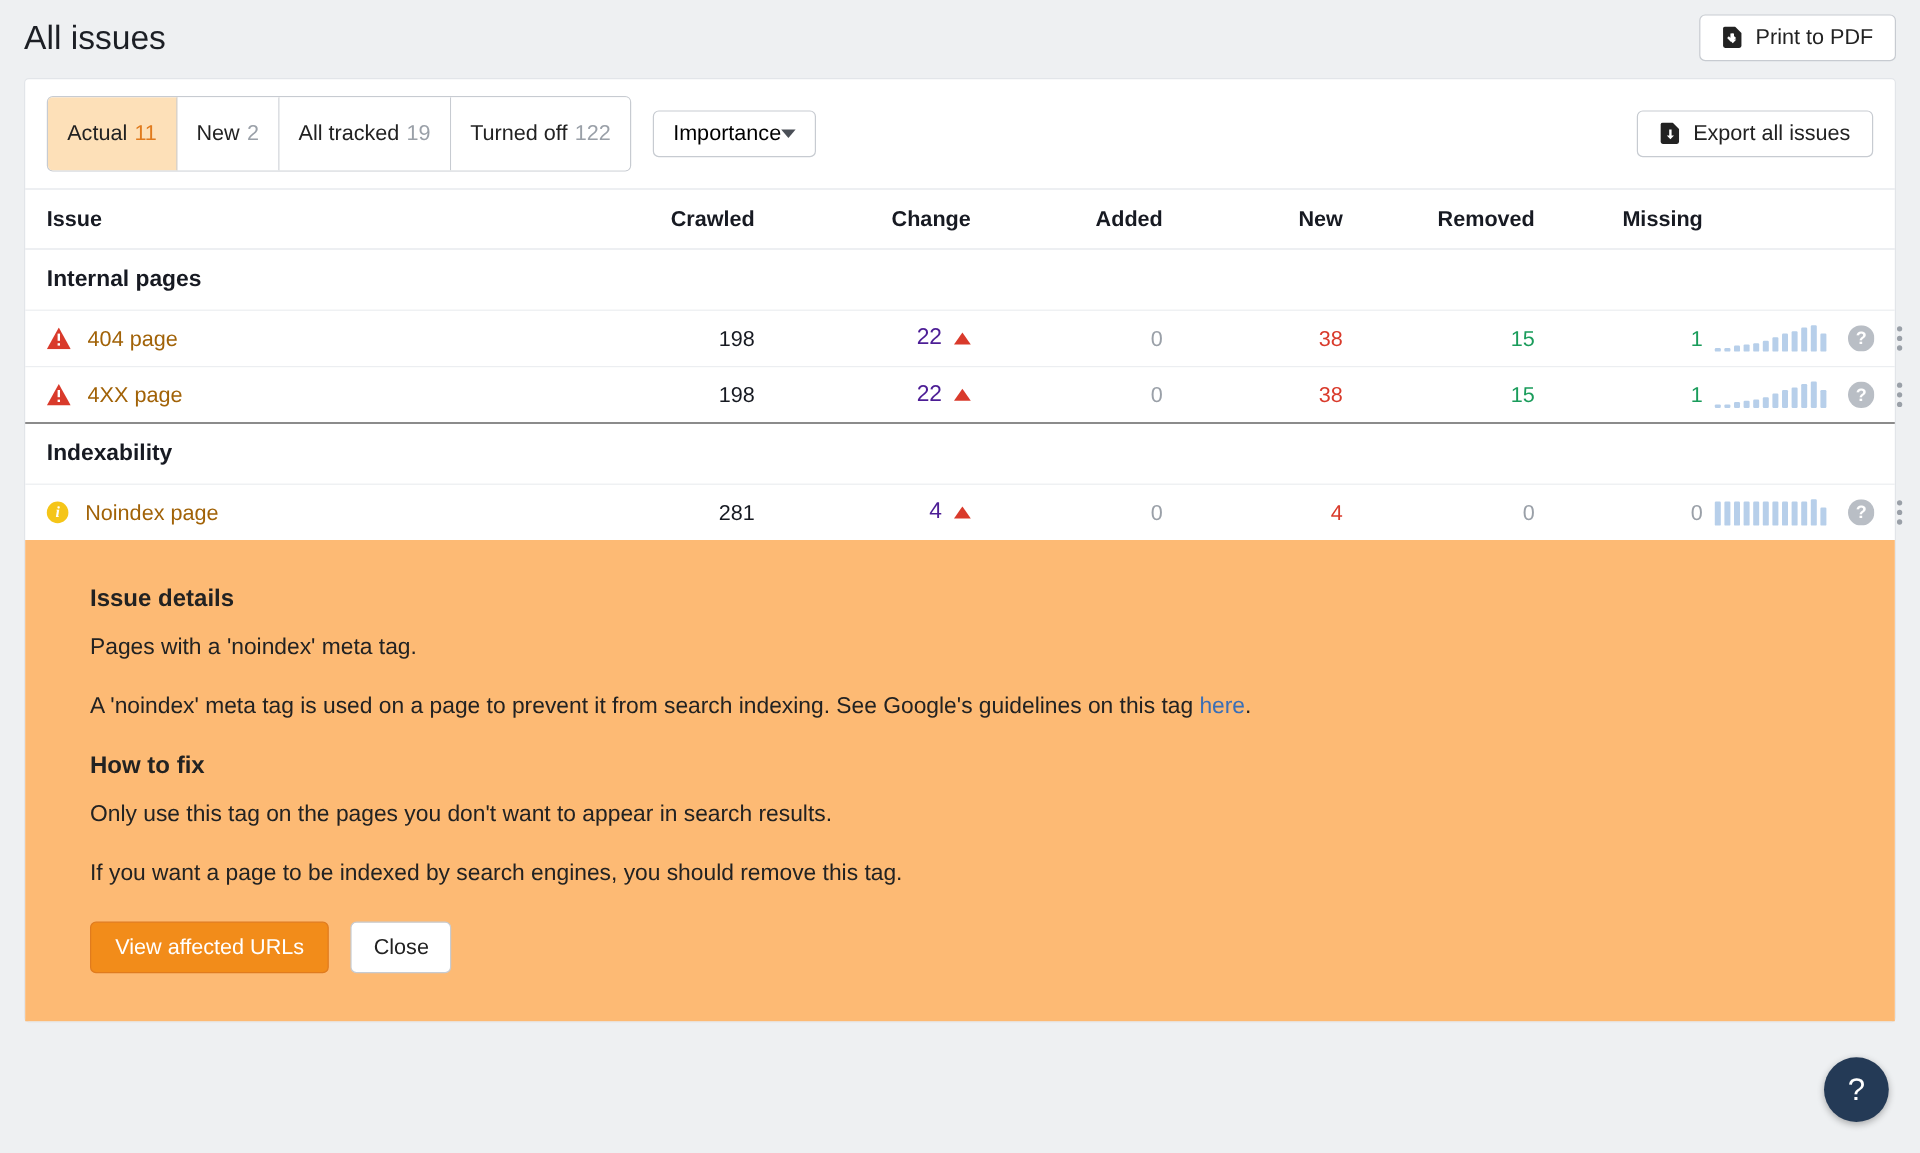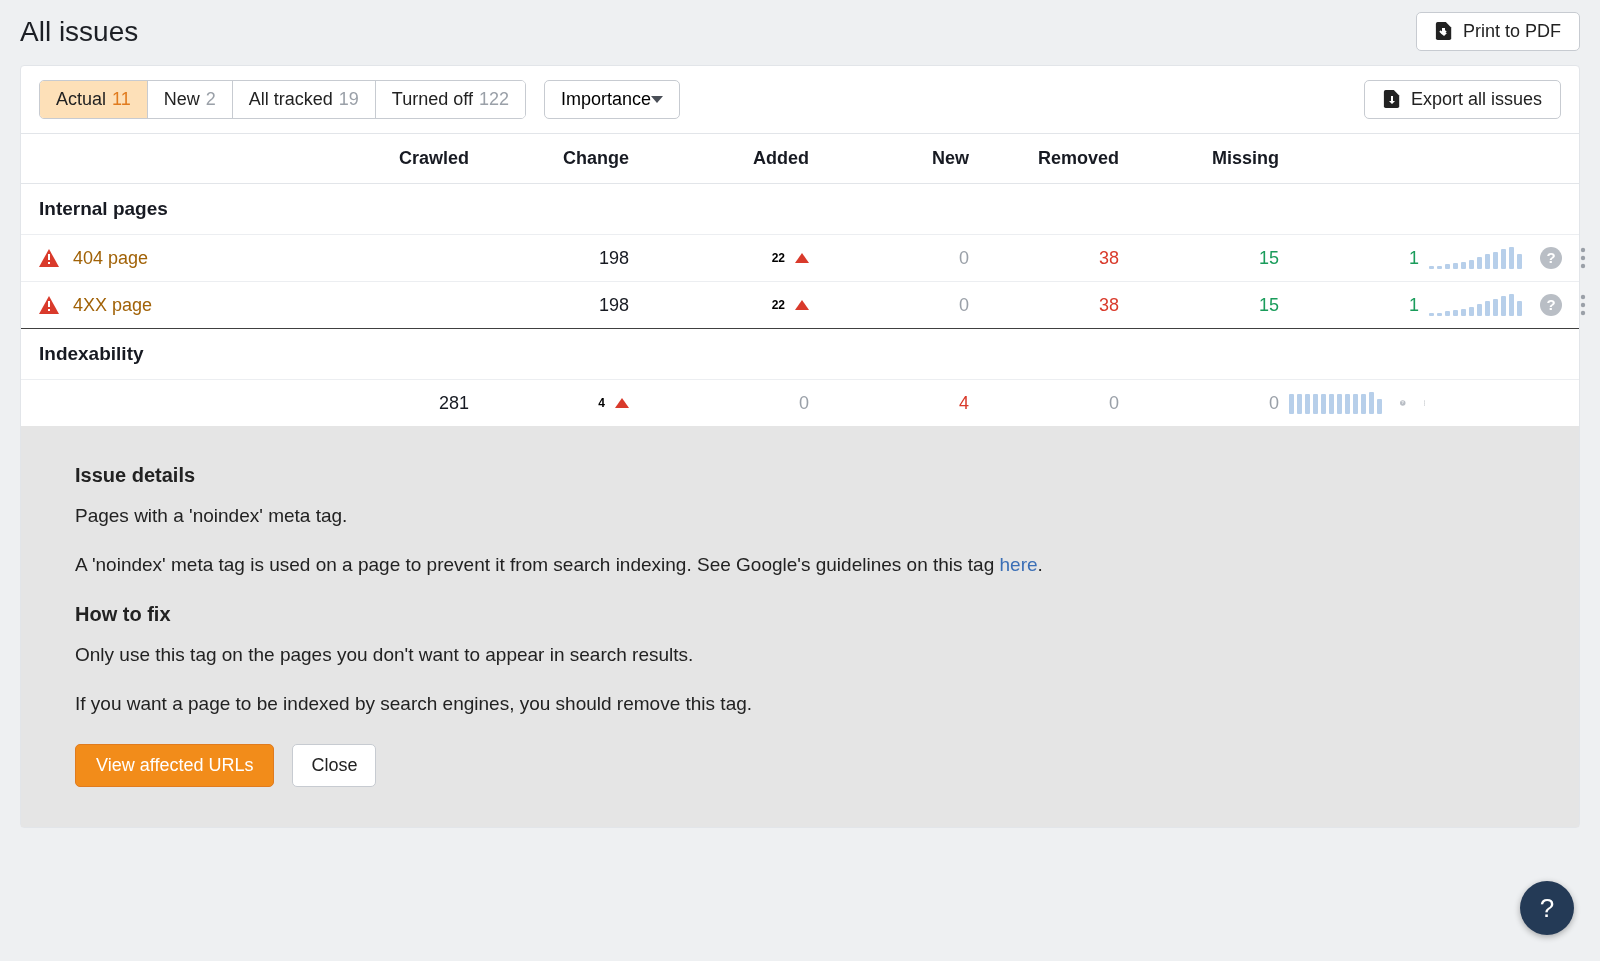--- a/index.html
+++ b/index.html
@@ -55,21 +55,21 @@
     align-items: center;
     gap: 18px;
   }
   .seg {
     display: flex;
     border: 1px solid #c7cbd1;
     border-radius: 5px;
     overflow: hidden;
   }
   .seg-btn {
-    padding: 8px 16px;
+    padding: 20px 16px;
     font-size: 18px;
     background: #fff;
     border: none;
     border-right: 1px solid #c7cbd1;
     cursor: pointer;
     display: flex;
     align-items: baseline;
     gap: 6px;
   }
   .seg-btn:last-child { border-right: none; }
@@ -132,21 +132,21 @@
   .muted { color: #9aa0a8; }
   .red { color: #d93a2b; }
   .green { color: #1a9c5b; }
   .change-cell {
     display: flex;
     align-items: center;
     justify-content: flex-end;
     gap: 10px;
     padding-right: 10px;
   }
-  .change-val { color: #000000; font-size: 12px; font-weight: bold; }
+  .change-val { color: #4c1d95; font-size: 19px; }
   .tri-up {
     width: 0; height: 0;
     border-left: 7px solid transparent;
     border-right: 7px solid transparent;
     border-bottom: 10px solid #d93a2b;
   }
 
   .tail-cell {
     display: flex;
     align-items: center;
@@ -163,21 +163,21 @@
   .spark span {
     width: 5px;
     background: #b7cfea;
     border-radius: 1px;
   }
   .help-ico, .kebab-ico { cursor: pointer; }
 
   
   .details {
     padding: 34px 54px 40px 54px;
-    background: #e5e5e5;
+    background: #fdba74;
     font-size: 19px;
     color: #222;
     line-height: 1.5;
   }
   .details h3 {
     font-size: 20px;
     font-weight: 700;
     margin-bottom: 12px;
   }
   .details p { margin-bottom: 20px; }
@@ -275,20 +275,21 @@
         <svg width="18" height="20" viewBox="0 0 18 20">
             <path fill="#222" d="M3 0h9l6 6v12a2 2 0 0 1-2 2H3a2 2 0 0 1-2-2V2a2 2 0 0 1 2-2z" transform="scale(.9)"></path>
             <path fill="#fff" d="M8 5h2v5h2l-3 3-3-3h2z" transform="translate(0 1)"></path>
           </svg>
         <span>Export all issues</span>
       </button>
     </div>
 
     <div class="tbl">
       <div class="thead">
+        <div class="th-issue">Issue</div>
         <div class="th-num">Crawled</div>
         <div class="th-num">Change</div>
         <div class="th-num">Added</div>
         <div class="th-num">New</div>
         <div class="th-num">Removed</div>
         <div class="th-num">Missing</div>
         <div></div>
       </div>
 
       <div class="group-head">Internal pages</div>
@@ -379,20 +380,24 @@
               <circle cx="3" cy="3" r="2.2" fill="#9aa0a8"></circle>
               <circle cx="3" cy="11" r="2.2" fill="#9aa0a8"></circle>
               <circle cx="3" cy="19" r="2.2" fill="#9aa0a8"></circle>
             </svg>
         </div>
       </div>
 
       <div class="group-head">Indexability</div>
 
       <div class="trow" style="border-bottom:none;">
+        <div class="iss-cell">
+          <span class="ico-warn-circ"></span>
+          <span class="iss-name">Noindex page</span>
+        </div>
         <div class="num">281</div>
         <div class="change-cell">
           <span class="change-val">4</span>
           <span class="tri-up"></span>
         </div>
         <div class="num muted">0</div>
         <div class="num red">4</div>
         <div class="num muted">0</div>
         <div class="num muted">0</div>
         <div class="tail-cell">

